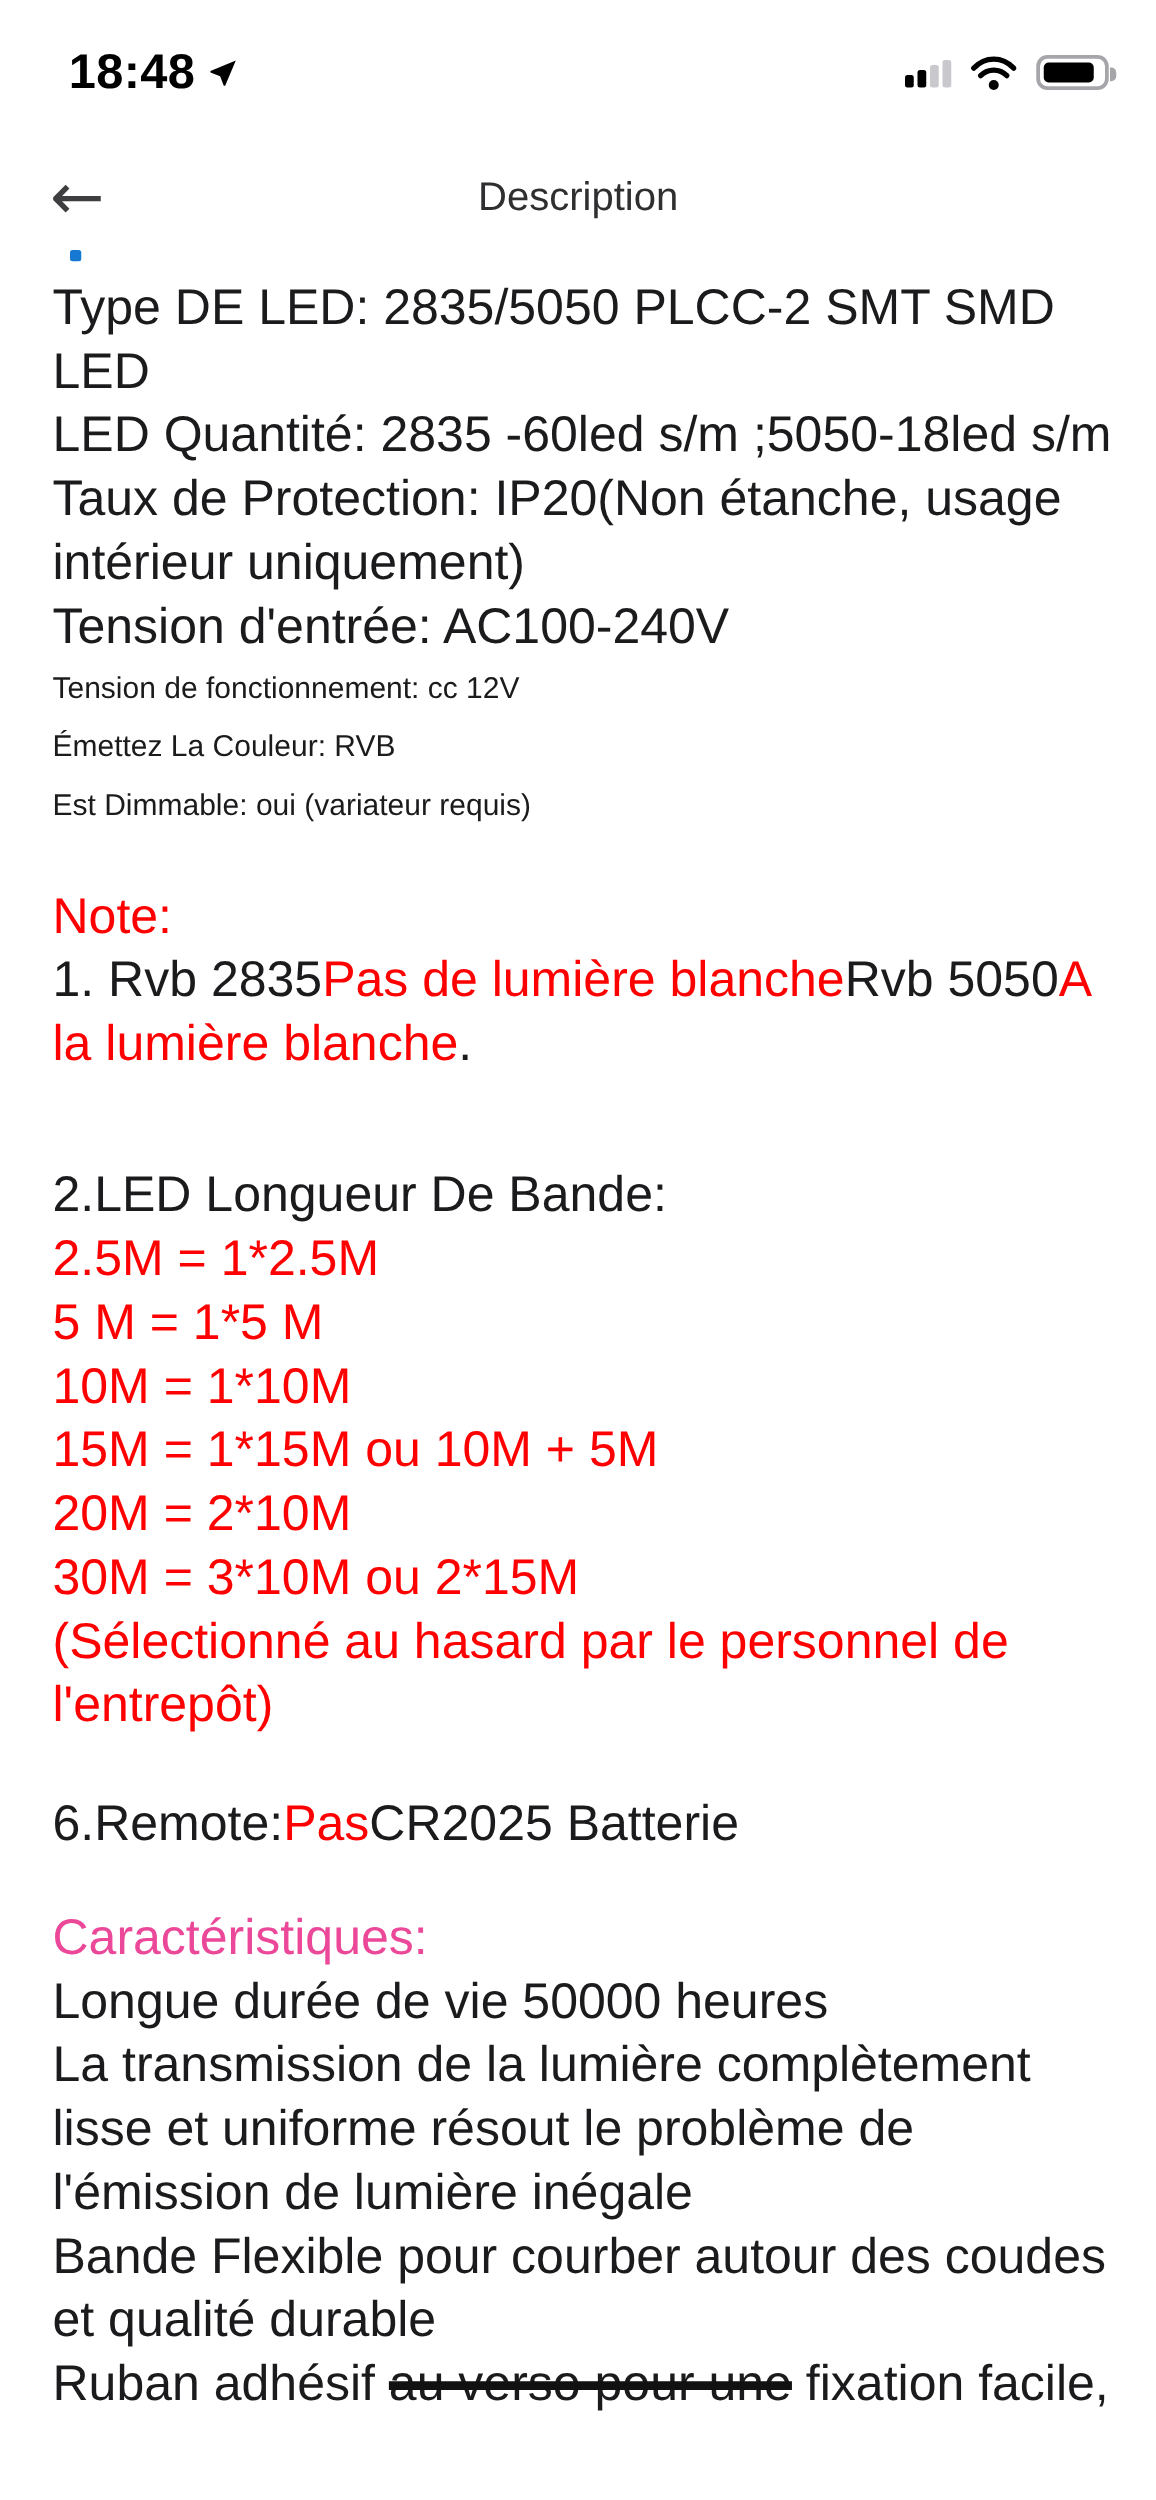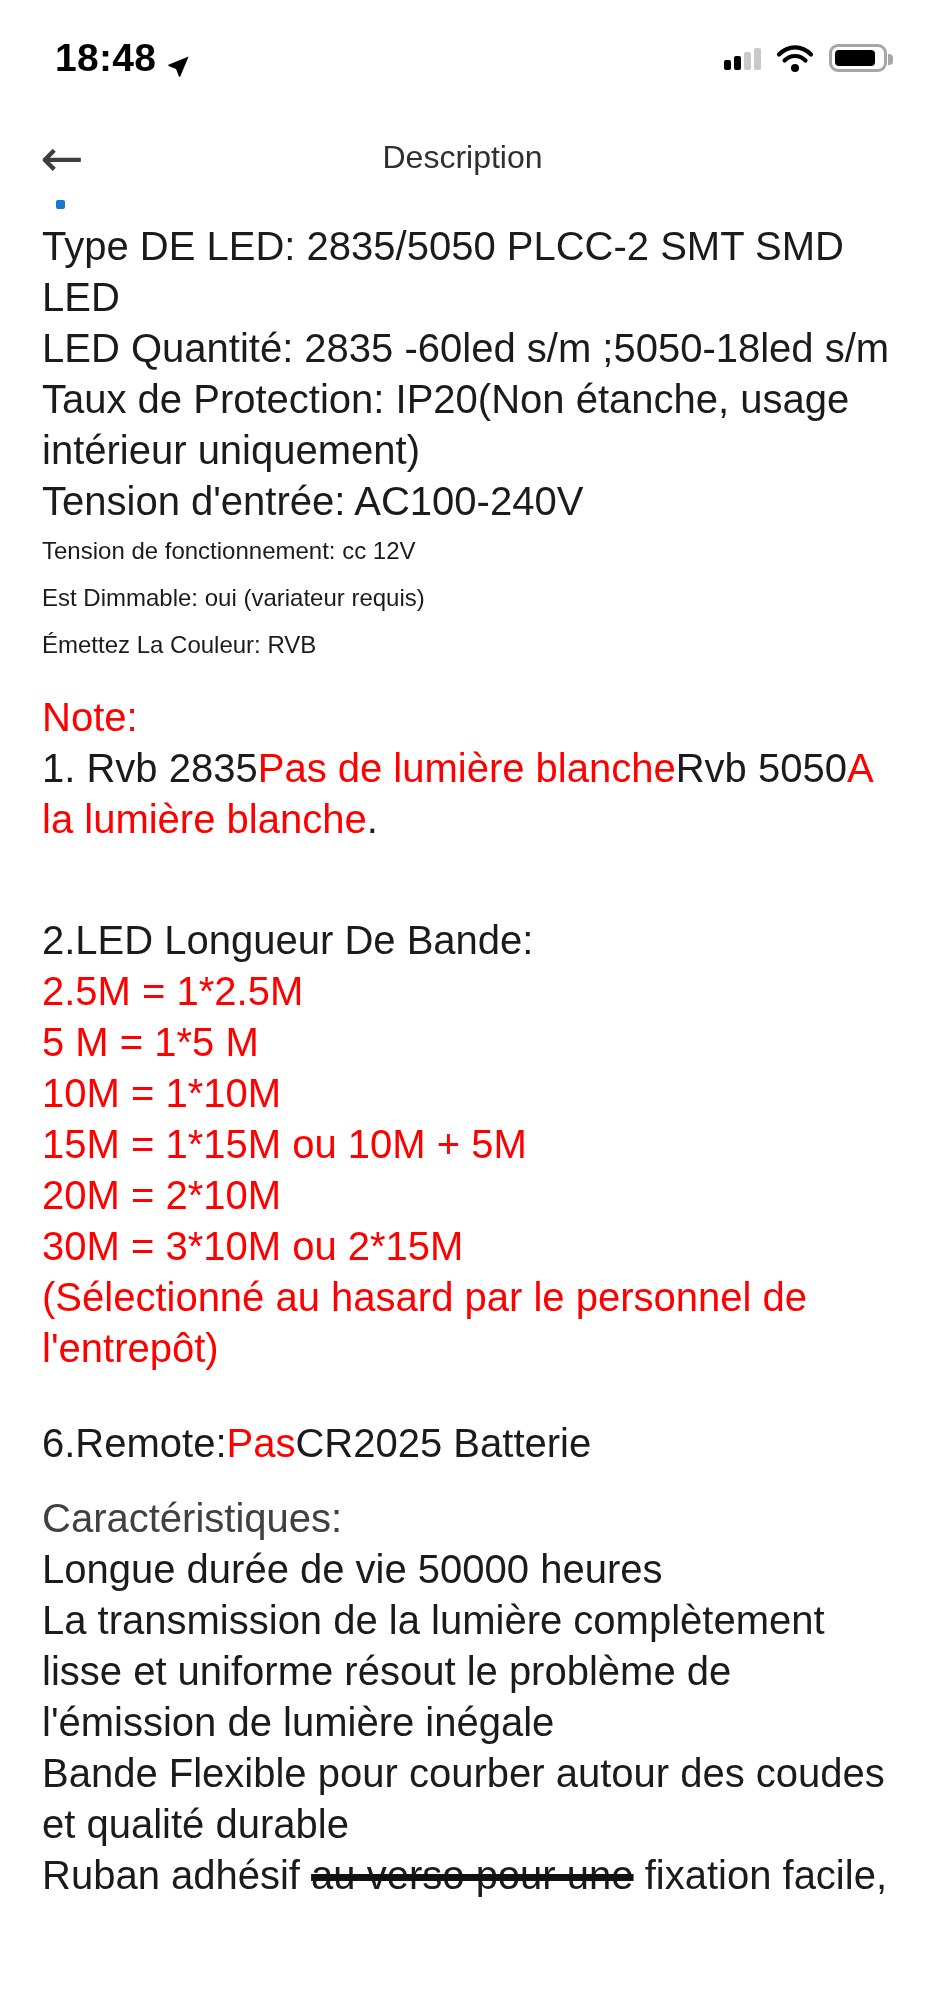--- a/index.html
+++ b/index.html
@@ -4,21 +4,21 @@
 <style>
   *{box-sizing:border-box}
   html,body{margin:0;padding:0}
   body{width:925px;height:2000px;overflow:hidden;background:#fff;
        font-family:"Liberation Sans","DejaVu Sans",sans-serif;color:#1b1b1d}
   .screen{position:relative;width:925px;height:2000px;overflow:hidden;background:#fff}
 
   
   .status-bar{height:100px;display:flex;align-items:center;justify-content:space-between;
               padding:16px 30px 0 55px}
-  .sb-left{display:flex;align-items:flex-end;gap:9px}
+  .sb-left{display:flex;align-items:center;gap:9px}
   .sb-time{font-size:39px;font-weight:700;color:#000;letter-spacing:.3px}
   .loc-icon{width:27px;height:27px}
   .sb-right{display:flex;align-items:center;gap:15px}
   .signal{display:flex;align-items:flex-end;gap:3px;height:23px}
   .signal .bar{width:7px;border-radius:2px;background:#000}
   .signal .b1{height:10px}.signal .b2{height:14px}
   .signal .b3{height:18px}.signal .b4{height:22px}
   .signal .dim{background:#c9c9cd}
   .wifi{width:38px;height:29px}
   .battery{position:relative;width:58px;height:28px;border:3px solid #a6a6aa;border-radius:9px;margin-right:8px}
@@ -32,22 +32,22 @@
   .nav-title{position:absolute;left:0;right:0;margin:0;text-align:center;
              font-size:32px;font-weight:400;color:#2f2f31}
 
   .blue-dot{position:absolute;left:56px;top:200px;width:9px;height:9px;background:#1778d2;border-radius:2px}
 
   
   .content{padding:6px 30px 0 42px;font-size:40px;line-height:51px;color:#1b1b1d}
   .content p{margin:0}
   .content p.small{font-size:24px;line-height:47px}
   .red{color:#fe0000}
-  .blue{color:#404040}
-  .content p.mt-a{margin-top:24px}
+  .blue{color:#ec4899}
+  .content p.mt-a{margin-top:40px}
   .content p.mt-b{margin-top:70px}
   .content p.mt-c{margin-top:44px}
   .struck{text-decoration:line-through;text-decoration-thickness:7px;text-decoration-color:#111}
 </style>
 </head>
 <body>
 
 <div class="screen">
 
   <header class="status-bar">
@@ -83,22 +83,22 @@
 
   <div class="blue-dot"></div>
 
   <main class="content">
 
     <p>Type DE LED: 2835/5050 PLCC-2 SMT SMD LED</p>
     <p>LED Quantité: 2835 -60led s/m ;5050-18led s/m</p>
     <p>Taux de Protection: IP20(Non étanche, usage intérieur uniquement)</p>
     <p>Tension d'entrée: AC100-240V</p>
     <p class="small">Tension de fonctionnement: cc 12V</p>
+    <p class="small">Émettez La Couleur: RVB</p>
     <p class="small">Est Dimmable: oui (variateur requis)</p>
-    <p class="small">Émettez La Couleur: RVB</p>
 
     <p class="red mt-a">Note:</p>
 
     <p><span>1. Rvb 2835</span><span class="red">Pas de lumière blanche</span><span>Rvb 5050</span><span class="red">A la lumière blanche</span><span>.</span></p>
 
     <p class="mt-b">2.LED Longueur De Bande:</p>
     <p class="red">2.5M = 1*2.5M</p>
     <p class="red">5 M = 1*5 M</p>
     <p class="red">10M = 1*10M</p>
     <p class="red">15M = 1*15M ou 10M + 5M</p>

